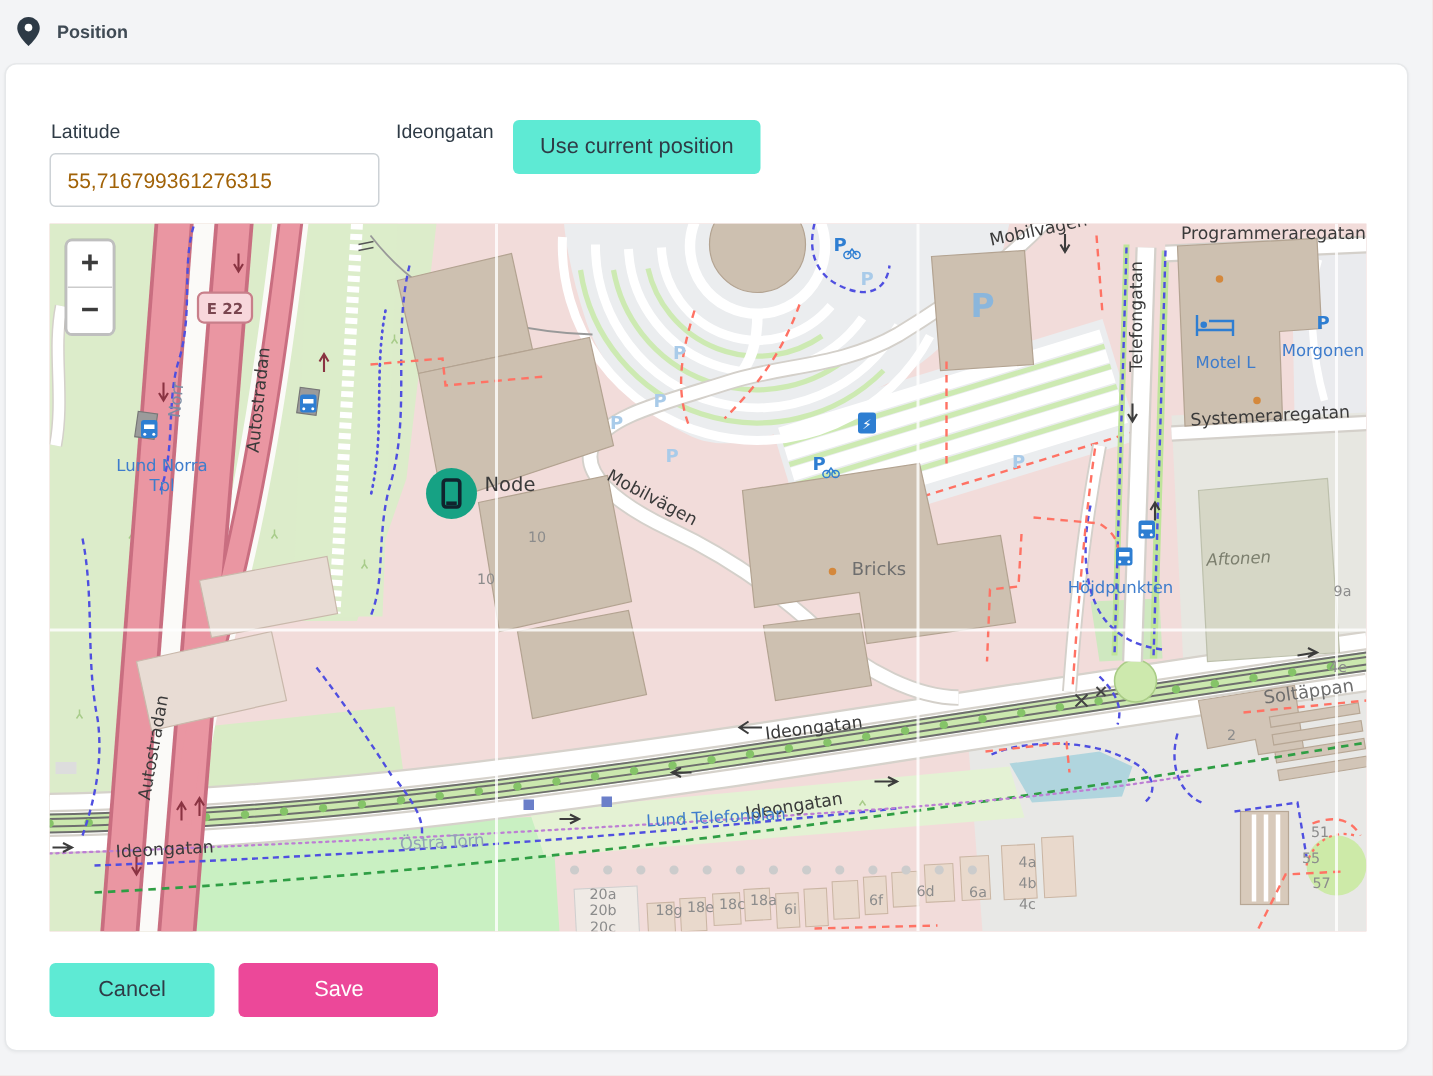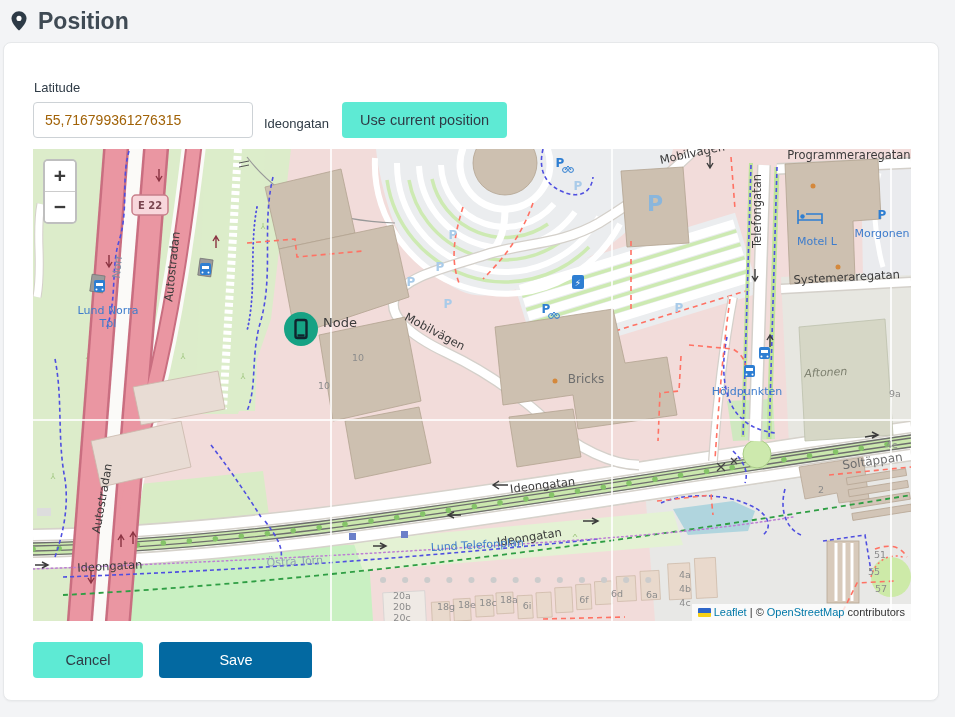--- a/index.html
+++ b/index.html
@@ -1,40 +1,40 @@
 <!DOCTYPE html>
 <html><head>
 <meta charset="utf-8">
 <style>
   html,body{margin:0;padding:0}
   body{width:955px;height:717px;overflow:hidden;background:#f3f4f6;font-family:"Liberation Sans",sans-serif}
   .hdr{display:flex;align-items:center;height:42px;padding-left:10px}
   .hdr svg{margin-right:10px}
-  .hdr h1{font-size:23px;font-weight:600;color:#3f4a54;margin:0}
+  .hdr h1{font-size:12px;font-weight:600;color:#3f4a54;margin:0}
   .card{position:relative;margin-left:3px;width:936px;height:659px;background:#fff;border:1px solid #e6e8ea;border-radius:8px;box-shadow:0 1px 2px rgba(0,0,0,.04);box-sizing:border-box}
   .card-inner{padding:37px 29px 0}
-  .row{display:flex;align-items:flex-end}
+  .row{display:flex;align-items:flex-start}
   .field{margin-right:10px}
   .field label{display:block;font-size:13px;color:#2f3b46;margin:0 0 7px 1px}
   .field input{width:196px;height:34px;border:1px solid #cdd2d6;border-radius:4px;padding:0 11px;font-size:14px;color:#a16207;font-family:inherit;outline:none}
   .btn{height:36px;border:none;border-radius:4px;font-size:14.5px;color:#2f3b46;background:#5eead4;padding:0 18px;font-family:inherit;cursor:pointer}
   .use-btn{margin-left:3px}
   .map-wrap{position:relative;width:878px;height:472px;margin-top:11px;overflow:hidden;cursor:grab;background:#f2dcda}
   .map-wrap svg{display:block}
   .zoomctl{position:absolute;left:10px;top:10px;width:30px;border:2px solid rgba(0,0,0,.25);border-radius:5px;overflow:hidden;background:#fff;z-index:5}
   .zoomctl a{display:block;width:30px;height:30px;line-height:29px;text-align:center;font-size:21px;font-weight:700;color:#3c3c3c;text-decoration:none;background:#fff}
   .zoomctl a:first-child{border-bottom:1px solid #ccc}
   .attr{position:absolute;right:0;bottom:0;background:rgba(255,255,255,.78);font-size:11px;color:#333;padding:1px 6px 2px;line-height:14px;z-index:5;white-space:nowrap}
   .attr a{color:#0078a8;text-decoration:none}
   .flag{display:inline-block;width:13px;height:9px;vertical-align:-1px;margin-right:3px;border-radius:1px;overflow:hidden}
   .flag i{display:block;width:13px;height:4.5px}
   .flag .b{background:#2e66c9}.flag .y{background:#f7d117}
   .actions{margin-top:21px}
   .btn-cancel{width:110px}
-  .btn-save{width:153px;background:#0369a1;color:#fff;margin-left:12px}
+  .btn-save{width:133px;background:#ec4899;color:#fff;margin-left:12px}
   
   .map-wrap text{font-family:"DejaVu Sans",sans-serif}
   .rl{font-size:11.5px;fill:#3a3a3a}
   .bl{font-size:11px;fill:#3e7ccc}
   .gl{font-size:12px;fill:#6e6e6e}
   .it{font-style:italic;fill:#7c7f6e;font-size:11px}
   .hn{font-size:9.5px;fill:#8c8c8c}
   .pf{fill:#a9cbe9;font-weight:bold;font-size:12px}
   .pb{fill:#2e7ed2;font-weight:bold;font-size:12px}
   .pg{fill:#8ab6dc;font-weight:bold;font-size:22px}
@@ -409,21 +409,20 @@
           </g>
           <text x="290" y="178" class="nl" text-anchor="start">Node</text>
         </g>
       </svg>
 
       <div class="zoomctl">
         <a href="#">+</a>
         <a href="#">−</a>
       </div>
 
-      <div class="attr"><span class="flag"><i class="b"></i><i class="y"></i></span><a href="#">Leaflet</a><span> | © </span><a href="#">OpenStreetMap</a><span> contributors</span></div>
     </div>
 
     <div class="actions">
       <button class="btn btn-cancel">Cancel</button>
       <button class="btn btn-save">Save</button>
     </div>
   </div>
 </section>
 
 </body></html>

